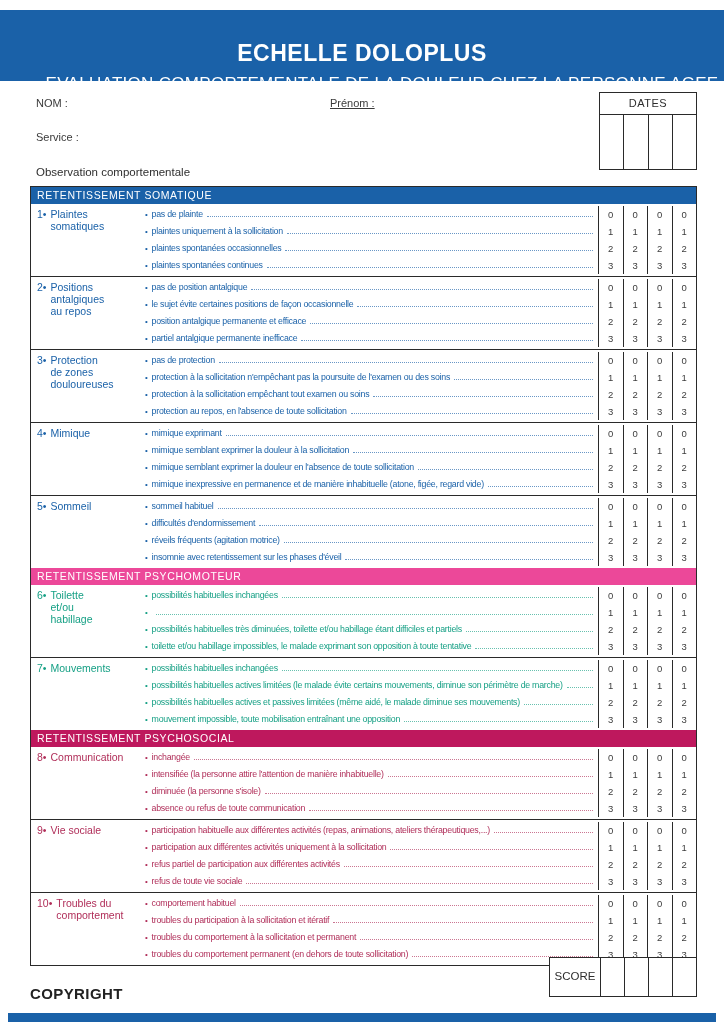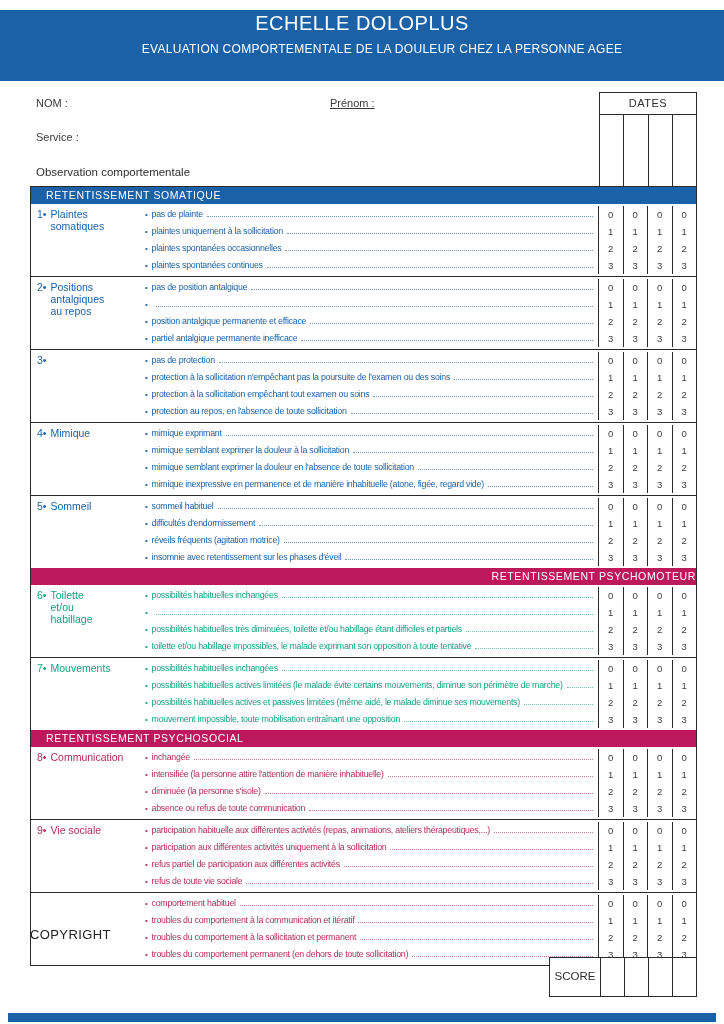--- a/index.html
+++ b/index.html
@@ -1,41 +1,41 @@
 <!DOCTYPE html>
 <html><head>
 <meta charset="utf-8">
 <style>
   * { margin:0; padding:0; box-sizing:border-box; }
   html,body { width:724px; height:1024px; background:#fff;
     font-family:"Liberation Sans", sans-serif; position:relative; overflow:hidden; }
 
   .band { position:absolute; left:0; top:10px; width:724px; height:71px;
     color:#fff; text-align:center; }
-  .band .title { font-size:20px; font-weight:normal; letter-spacing:.5px; padding-top:2px; }
-  .band .subtitle { font-size:12px; letter-spacing:.3px; margin-top:7px;padding-left:40px; }
+  .band .title { font-size:23px; font-weight:bold; letter-spacing:.5px; padding-top:30px; }
+  .band .subtitle { font-size:17px; letter-spacing:.3px; margin-top:7px;padding-left:40px; }
 
   .flabel { position:absolute; font-size:11px; color:#3a3a3a; }
   .nom { left:36px; top:97px; }
   .prenom { left:330px; top:97px;text-decoration:underline; }
   .service { left:36px; top:131px; }
   .observation { left:36px; top:166px; font-size:11.5px; color:#2e2e2e; }
 
-  .dates-box { position:absolute; left:599px; top:92px; width:98px; height:112px;
+  .dates-box { position:absolute; left:599px; top:92px; width:98px; height:78px;
     border:1.5px solid #2a2a2a; display:flex; flex-direction:column; background:#fff; }
   .dates-head { height:22px; border-bottom:1.5px solid #2a2a2a; text-align:center;
     line-height:20px; font-size:11px; color:#2e2e2e; letter-spacing:.5px; }
   .dates-cols { flex:1; display:flex; }
   .dates-cols .dcol { flex:1; border-left:1px solid #2a2a2a; }
   .dates-cols .dcol:first-child { border-left:none; }
 
   .table { position:absolute; left:30px; top:186px; width:667px;
     border:1.5px solid #2a2a2a; background:#fff; }
   .section-bar { height:17px; line-height:17px; color:#fff; font-size:10.5px;
-    padding-left:15px; letter-spacing:.6px; }
+    padding-left:6px; letter-spacing:.6px; }
   .item-block { display:grid; grid-template-columns:112px 1fr 24.5px 24.5px 24.5px 24.5px;
     grid-auto-rows:17px; height:72px; padding-top:2px; }
   .item-block.sep { border-top:1px solid #2a2a2a; height:73px; }
   .item-label { grid-row:1 / span 4; display:flex; gap:4px; padding:2px 2px 0 6px;
     font-size:10.5px; line-height:12px; }
   .item-label .num { white-space:nowrap; }
   .item-label .lbl { white-space:pre-line; }
   .desc { grid-column:2; display:flex; align-items:baseline; overflow:hidden;
     font-size:8.8px; letter-spacing:-0.25px; line-height:17px; padding-right:3px; }
   .desc .bullet { margin:0 4px 0 2px; font-size:8px; }
@@ -44,22 +44,22 @@
     opacity:.65; margin:0 2px 5px 4px; height:1px; }
   .score-cell { border-left:1px solid #2a2a2a; text-align:center; line-height:17px;
     font-size:9.5px; color:#3c3c3c; }
 
   .score-box { position:absolute; left:549px; top:957px; width:148px; height:40px;
     border:1.5px solid #2a2a2a; display:flex; background:#fff; }
   .score-box .slabel { width:50px; text-align:center; line-height:37px;
     font-size:11.5px; color:#2e2e2e; }
   .score-box .scell { flex:1; border-left:1px solid #2a2a2a; }
 
-  .copyright { position:absolute; left:30px; top:927px; font-size:13px;
-    font-weight:normal; letter-spacing:.4px; color:#222; }
+  .copyright { position:absolute; left:30px; top:985px; font-size:15px;
+    font-weight:bold; letter-spacing:.4px; color:#222; }
   .footer-bar { position:absolute; left:8px; top:1013px; width:708px; height:9px; }
 </style>
 </head>
 <body>
 
 <div class="band" style="background: rgb(26, 97, 168);">
   <div class="title">ECHELLE DOLOPLUS</div>
   <div class="subtitle">EVALUATION COMPORTEMENTALE DE LA DOULEUR CHEZ LA PERSONNE AGEE</div>
 </div>
 
@@ -134,20 +134,21 @@
         <div class="bullet">•</div>
         <div class="txt">pas de position antalgique</div>
         <div class="leader"></div>
       </div>
       <div class="score-cell">0</div>
       <div class="score-cell">0</div>
       <div class="score-cell">0</div>
       <div class="score-cell">0</div>
       <div class="desc">
         <div class="bullet">•</div>
+        <div class="txt">le sujet évite certaines positions de façon occasionnelle</div>
         <div class="leader"></div>
       </div>
       <div class="score-cell">1</div>
       <div class="score-cell">1</div>
       <div class="score-cell">1</div>
       <div class="score-cell">1</div>
       <div class="desc">
         <div class="bullet">•</div>
         <div class="txt">position antalgique permanente et efficace</div>
         <div class="leader"></div>
@@ -162,20 +163,23 @@
         <div class="leader"></div>
       </div>
       <div class="score-cell">3</div>
       <div class="score-cell">3</div>
       <div class="score-cell">3</div>
       <div class="score-cell">3</div>
     </div>
     <div class="item-block sep" style="color: rgb(26, 97, 168);">
       <div class="item-label">
         <div class="num">3•</div>
+        <div class="lbl">Protection
+de zones
+douloureuses</div>
       </div>
       <div class="desc">
         <div class="bullet">•</div>
         <div class="txt">pas de protection</div>
         <div class="leader"></div>
       </div>
       <div class="score-cell">0</div>
       <div class="score-cell">0</div>
       <div class="score-cell">0</div>
       <div class="score-cell">0</div>
@@ -284,21 +288,21 @@
       <div class="desc">
         <div class="bullet">•</div>
         <div class="txt">insomnie avec retentissement sur les phases d'éveil</div>
         <div class="leader"></div>
       </div>
       <div class="score-cell">3</div>
       <div class="score-cell">3</div>
       <div class="score-cell">3</div>
       <div class="score-cell">3</div>
     </div>
-    <div class="section-bar" style="background: #be185d; text-align: right;">RETENTISSEMENT PSYCHOMOTEUR</div>
+    <div class="section-bar" style="background: #ec4899;">RETENTISSEMENT PSYCHOMOTEUR</div>
     <div class="item-block" style="color: rgb(22, 160, 133);">
       <div class="item-label">
         <div class="num">6•</div>
         <div class="lbl">Toilette
 et/ou
 habillage</div>
       </div>
       <div class="desc">
         <div class="bullet">•</div>
         <div class="txt">possibilités habituelles inchangées</div>
@@ -456,32 +460,37 @@
         <div class="bullet">•</div>
         <div class="txt">refus de toute vie sociale</div>
         <div class="leader"></div>
       </div>
       <div class="score-cell">3</div>
       <div class="score-cell">3</div>
       <div class="score-cell">3</div>
       <div class="score-cell">3</div>
     </div>
     <div class="item-block sep" style="color: rgb(176, 46, 89);">
+      <div class="item-label">
+        <div class="num">10•</div>
+        <div class="lbl">Troubles du
+comportement</div>
+      </div>
       <div class="desc">
         <div class="bullet">•</div>
         <div class="txt">comportement habituel</div>
         <div class="leader"></div>
       </div>
       <div class="score-cell">0</div>
       <div class="score-cell">0</div>
       <div class="score-cell">0</div>
       <div class="score-cell">0</div>
       <div class="desc">
         <div class="bullet">•</div>
-        <div class="txt">troubles du comportement à la communication et itératif</div>
+        <div class="txt">troubles du participation à la sollicitation et itératif</div>
         <div class="leader"></div>
       </div>
       <div class="score-cell">1</div>
       <div class="score-cell">1</div>
       <div class="score-cell">1</div>
       <div class="score-cell">1</div>
       <div class="desc">
         <div class="bullet">•</div>
         <div class="txt">troubles du comportement à la sollicitation et permanent</div>
         <div class="leader"></div>

